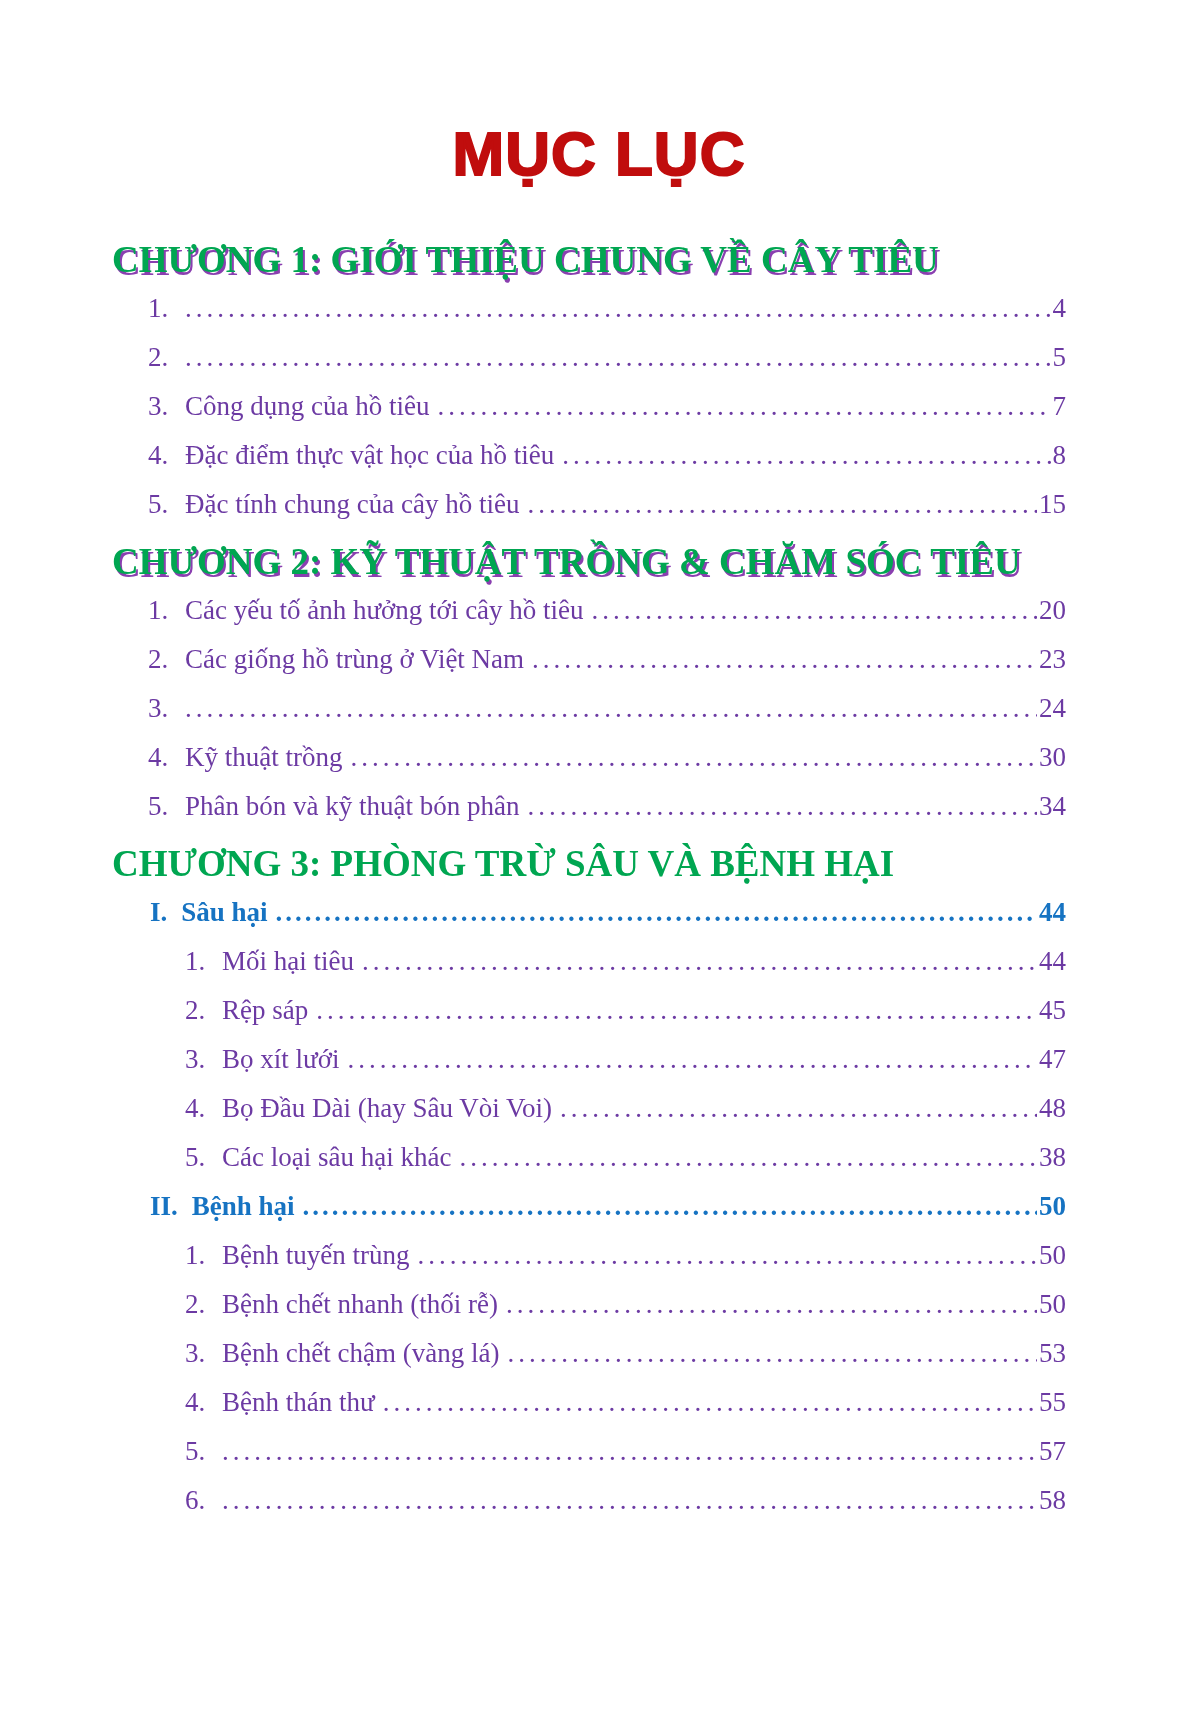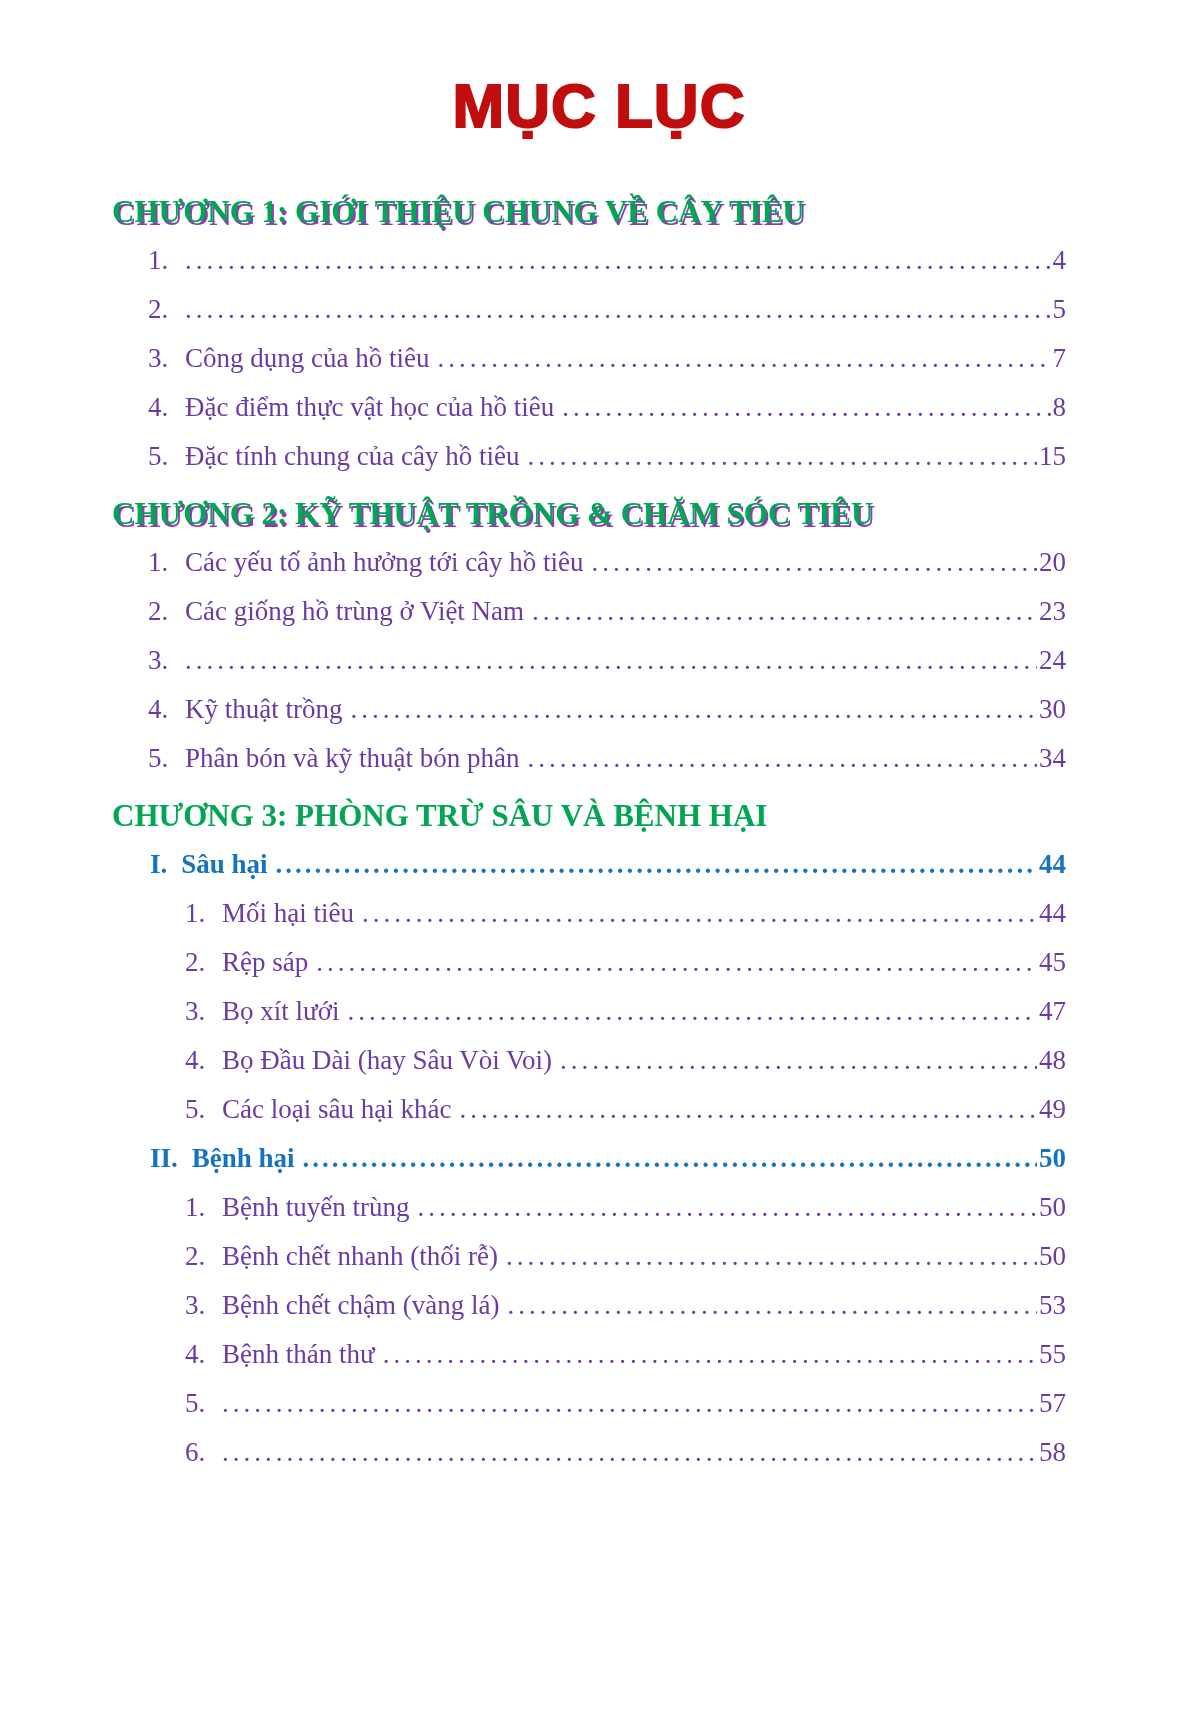--- a/index.html
+++ b/index.html
@@ -5,35 +5,35 @@
   html, body { margin: 0; padding: 0; }
   body {
     width: 1198px; height: 1710px;
     background: #ffffff;
     overflow: hidden;
     font-family: "Liberation Serif", serif;
   }
   .page { width: 100%; height: 100%; box-sizing: border-box; }
 
   .page-title {
-    margin: 70px 0 0 0;
+    margin: 118px 0 0 0;
     text-align: center;
     font-family: "Liberation Sans", sans-serif;
     font-weight: 700;
     font-size: 62px;
     letter-spacing: 1px;
     color: var(--title_red, #c00d0d);
     -webkit-text-stroke: 2px var(--title_red, #c00d0d);
   }
 
   .toc { margin: 46px 132px 0 112px; }
 
   .chapter-heading {
     margin: 8px 0 0 0;
-    font-size: 31px;
+    font-size: 37px;
     font-weight: bold;
     line-height: 49px;
     color: var(--chapter_green, #00a651);
     white-space: nowrap;
   }
   .chapter-heading.shadowed {
     text-shadow: 2px 3px 0 var(--shadow_purple, #8a3fb0);
   }
 
   .row {
@@ -183,21 +183,21 @@
     <span class="num">4.</span>
     <span class="label">Bọ Đầu Dài (hay Sâu Vòi Voi)</span>
     <span class="dots">........................................................................................................................................................................................................</span>
     <span class="pagenum">48</span>
   </div>
 
   <div class="row subitem">
     <span class="num">5.</span>
     <span class="label">Các loại sâu hại khác</span>
     <span class="dots">........................................................................................................................................................................................................</span>
-    <span class="pagenum">49</span>
+    <span class="pagenum">38</span>
   </div>
 
   <div class="row section">
     <span class="num">II.</span>
     <span class="label">Bệnh hại</span>
     <span class="dots">........................................................................................................................................................................................................</span>
     <span class="pagenum">50</span>
   </div>
 
   <div class="row subitem">

